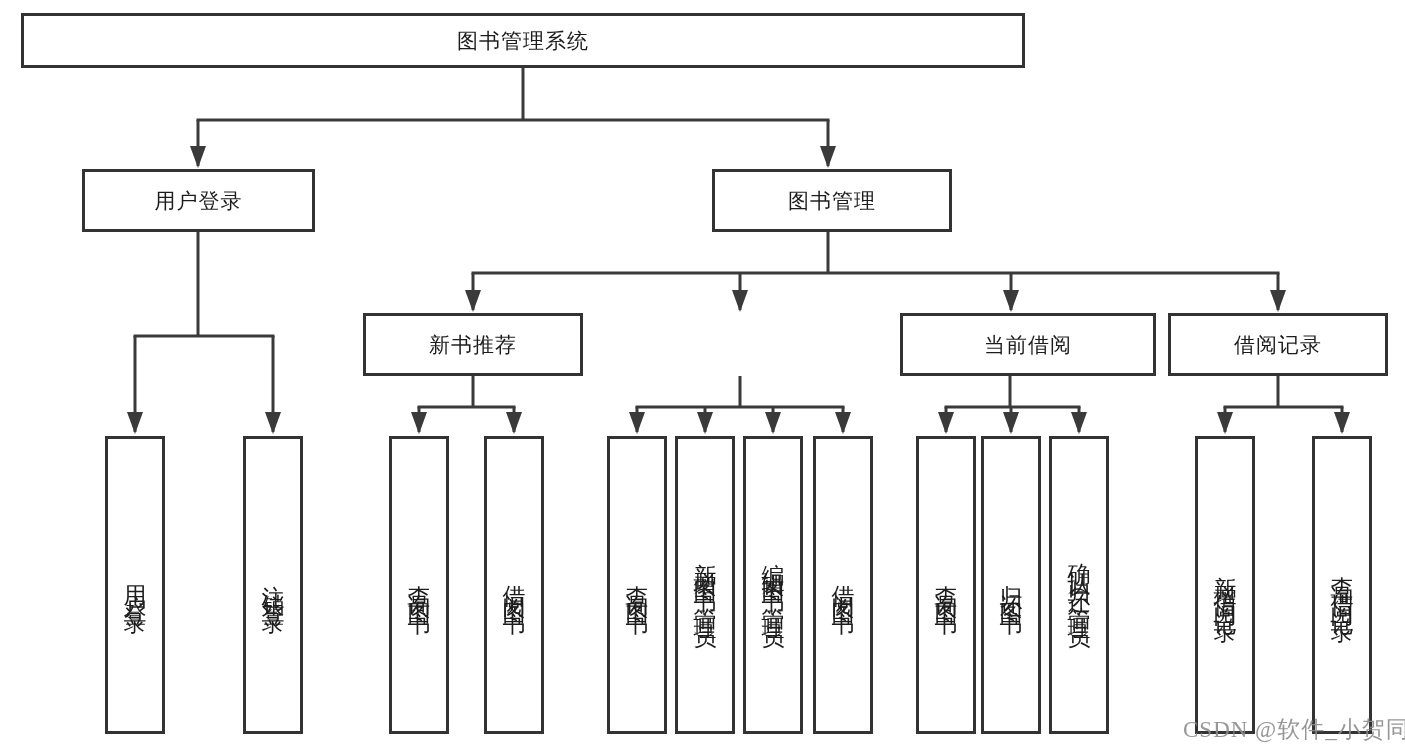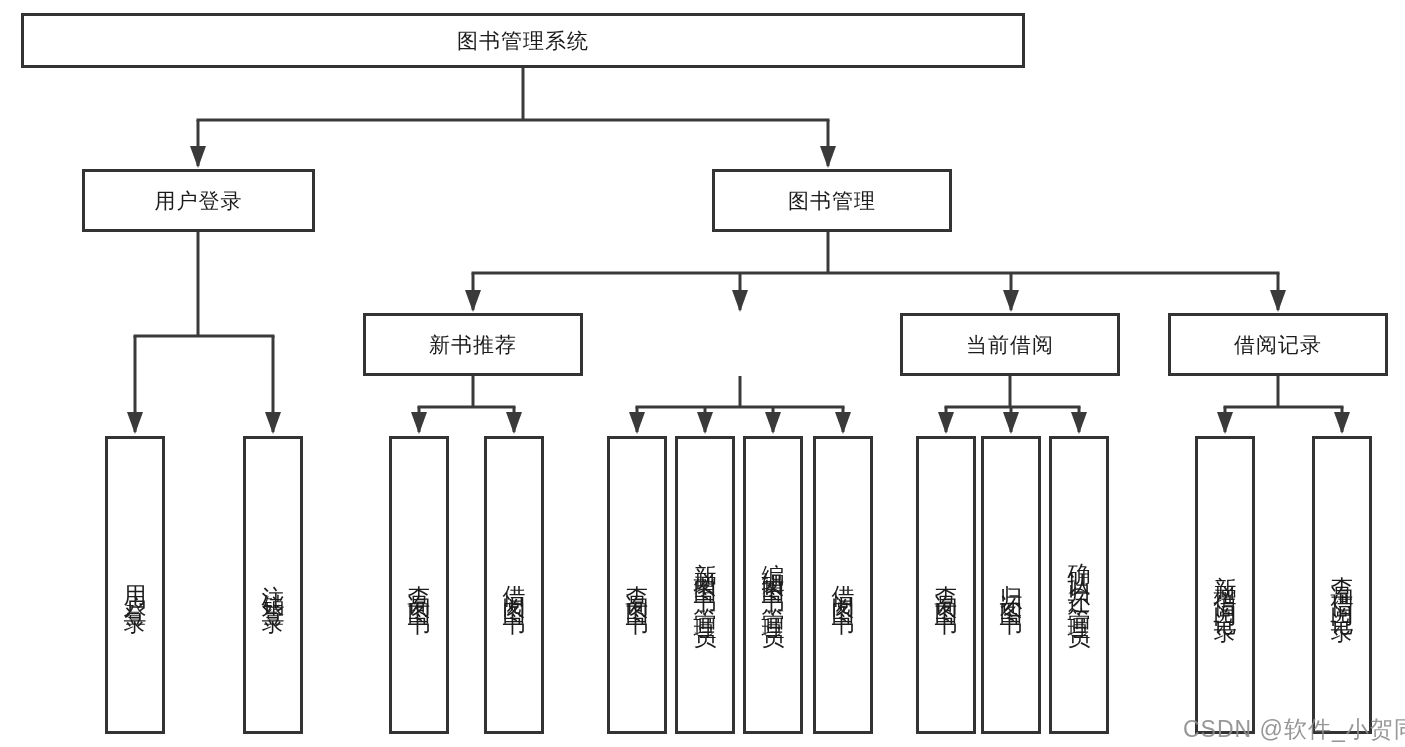--- a/index.html
+++ b/index.html
@@ -1,18 +1,18 @@
 <!DOCTYPE html>
 <html><head>
 <meta charset="utf-8">
 <style>
   html,body{margin:0;padding:0;background:#ffffff;}
   .canvas{
     position:relative;width:1405px;height:747px;background:#ffffff;overflow:hidden;
-    font-family:Liberation Sans, sans-serif;color:#1c1c1c;
+    font-family:Liberation Serif, serif;color:#1c1c1c;
   }
   .connectors{position:absolute;left:0;top:0;width:1405px;height:747px;}
   .connectors path{stroke:#3a3a3a;stroke-width:3;fill:none;}
   .box{
     position:absolute;box-sizing:border-box;background:#ffffff;
     border:3px solid #333333;display:flex;align-items:center;justify-content:center;
   }
   .lbl{font-size:21px;letter-spacing:1px;color:#1c1c1c;white-space:nowrap;}
   .leaf{width:60px;height:298px;top:436px;}
   .vtext{
@@ -98,21 +98,21 @@
   <div class="box" style="left:82px;top:169px;width:233px;height:63px">
     <span class="lbl">用户登录</span>
   </div>
   <div class="box" style="left:712px;top:169px;width:240px;height:63px">
     <span class="lbl">图书管理</span>
   </div>
 
   <div class="box" style="left:363px;top:313px;width:220px;height:63px">
     <span class="lbl">新书推荐</span>
   </div>
-  <div class="box" style="left:900px;top:313px;width:220px;height:63px">
+  <div class="box" style="left:900px;top:313px;width:256px;height:63px">
     <span class="lbl">当前借阅</span>
   </div>
   <div class="box" style="left:1168px;top:313px;width:220px;height:63px">
     <span class="lbl">借阅记录</span>
   </div>
 
   <div class="box leaf" style="left:105px">
     <span class="vtext">用户登录</span>
   </div>
   <div class="box leaf" style="left:243px">

